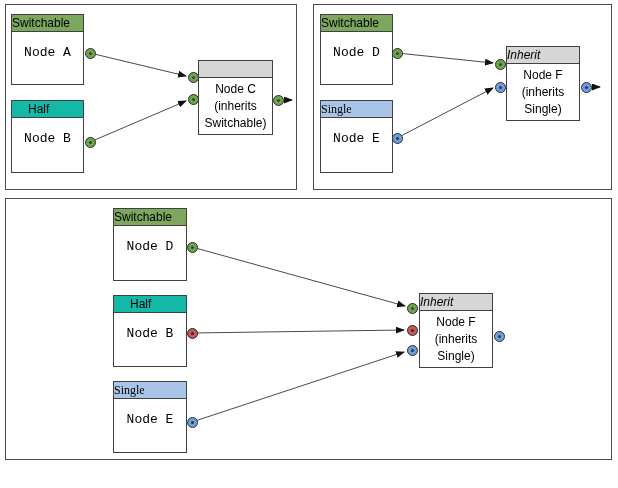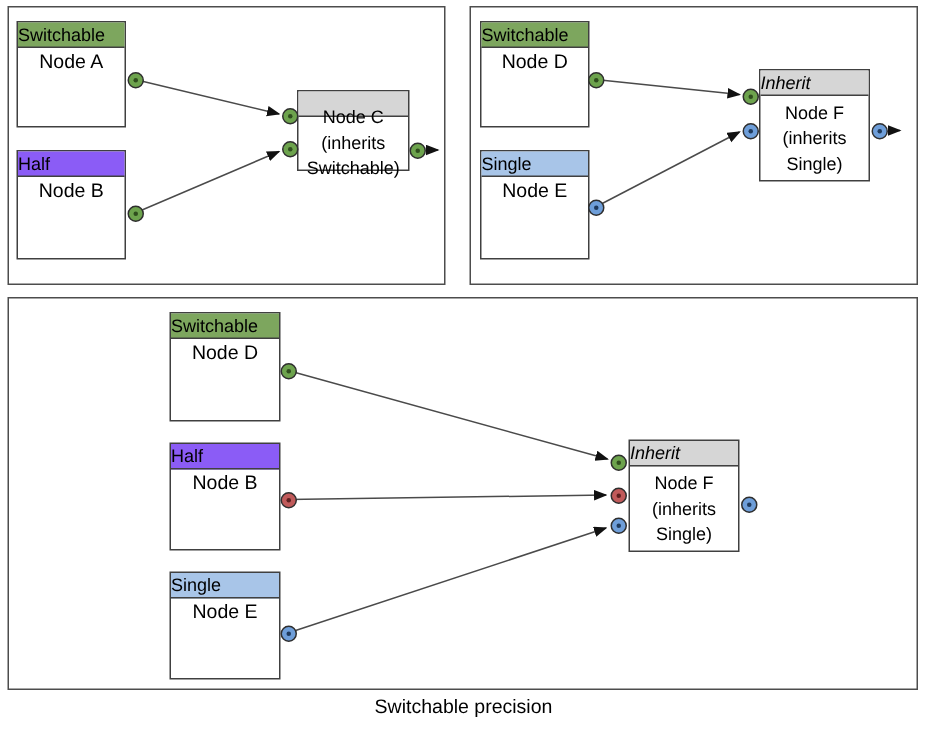--- a/index.html
+++ b/index.html
@@ -5,24 +5,24 @@
   html,body{margin:0;padding:0;background:#fff;}
   body{font-family:"Liberation Sans","DejaVu Sans",sans-serif;color:#000;}
   #canvas{position:relative;width:618px;height:488px;background:#fff;overflow:hidden;}
   .panel{position:absolute;background:#fff;border:1px solid #4d4d4d;box-sizing:border-box;}
   #panel-top-left{left:5px;top:4px;width:292px;height:186px;}
   #panel-top-right{left:313px;top:4px;width:299px;height:186px;}
   #panel-bottom{left:5px;top:198px;width:607px;height:262px;}
   .node{position:absolute;background:#fff;border:1px solid #404040;box-sizing:border-box;z-index:2;}
   .node-header{height:16px;line-height:16px;font-size:12px;border-bottom:1px solid #404040;overflow:hidden;}
   .hdr-green{background:#7da65e;}
-  .hdr-red{background:#8b5cf6;}
-  .hdr-blue{background:#a8c5e8;}
+  .hdr-red{background:#14b8a6;padding-left:16px;}
+  .hdr-blue{background:#a8c5e8;font-family:Liberation Serif, serif;}
   .hdr-gray{background:#d6d6d6;font-style:italic;}
-  .node-name{font-size:13px;text-align:center;padding-top:1px;}
+  .node-name{font-size:13px;text-align:center;padding-top:13px;font-family:Liberation Mono, monospace;}
   .node-lines{display:flex;flex-direction:column;justify-content:center;align-items:center;
               height:calc(100% - 17px);font-size:12px;line-height:17px;text-align:center;}
   .port{position:absolute;width:11px;height:11px;border:1px solid #2e2e2e;border-radius:50%;
         box-sizing:border-box;z-index:4;}
   .port::after{content:"";position:absolute;left:50%;top:50%;width:3px;height:3px;
         margin:-1.5px 0 0 -1.5px;border-radius:50%;}
   .port-green{background:#6da34d;} .port-green::after{background:#2f4d1e;}
   .port-red{background:#c05a5a;}  .port-red::after{background:#5c1f1f;}
   .port-blue{background:#6e9ed9;} .port-blue::after{background:#1f3a5c;}
   #edges{position:absolute;left:0;top:0;width:618px;height:488px;z-index:3;pointer-events:none;}
@@ -38,21 +38,21 @@
   <div class="panel" id="panel-bottom"></div>
 
   <div class="node" style="left:11px;top:14px;width:73px;height:71px;">
     <div class="node-header hdr-green">Switchable</div>
     <div class="node-name">Node A</div>
   </div>
   <div class="node" style="left:11px;top:100px;width:73px;height:73px;">
     <div class="node-header hdr-red">Half</div>
     <div class="node-name">Node B</div>
   </div>
-  <div class="node" style="left:198px;top:60px;width:75px;height:54px;">
+  <div class="node" style="left:198px;top:60px;width:75px;height:75px;">
     <div class="node-header hdr-gray"></div>
     <div class="node-lines">
       <span>Node C</span>
       <span>(inherits</span>
       <span>Switchable)</span>
     </div>
   </div>
 
   <div class="node" style="left:320px;top:14px;width:73px;height:71px;">
     <div class="node-header hdr-green">Switchable</div>
@@ -125,14 +125,13 @@
   <span class="port port-blue" style="left:580.5px;top:81.5px;"></span>
 
   <span class="port port-green" style="left:186.5px;top:241.5px;"></span>
   <span class="port port-red" style="left:186.5px;top:327.5px;"></span>
   <span class="port port-blue" style="left:186.5px;top:416.5px;"></span>
   <span class="port port-green" style="left:406.5px;top:302.5px;"></span>
   <span class="port port-red" style="left:406.5px;top:324.5px;"></span>
   <span class="port port-blue" style="left:406.5px;top:344.5px;"></span>
   <span class="port port-blue" style="left:493.5px;top:330.5px;"></span>
 
-  <div id="caption">Switchable precision</div>
 </div>
 
 </body></html>

